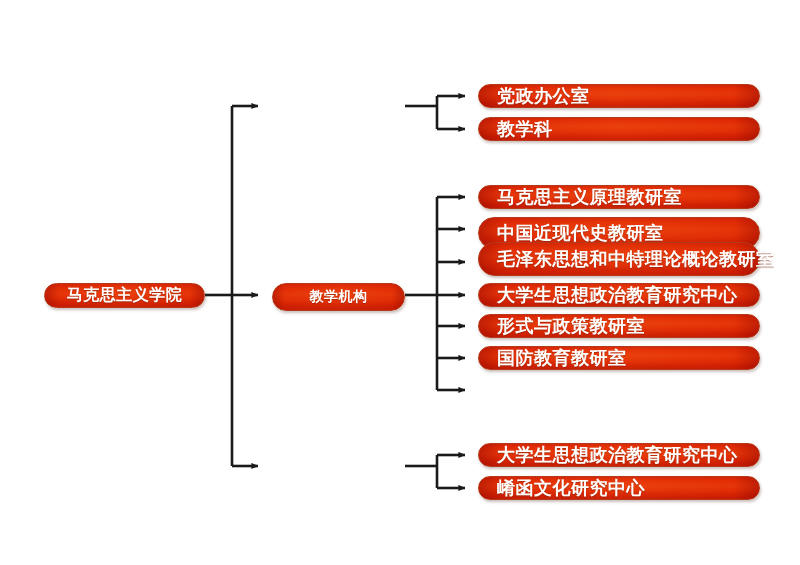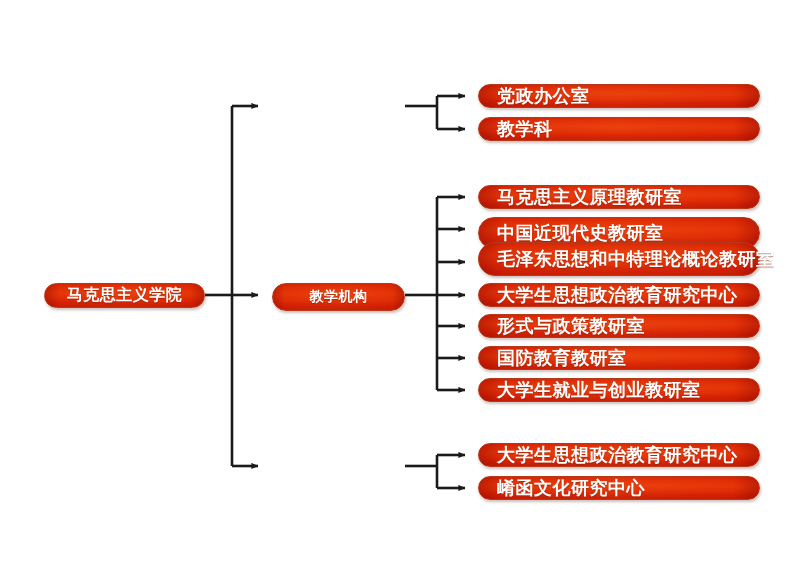--- a/index.html
+++ b/index.html
@@ -138,19 +138,18 @@
   <div class="node node-leaf" style="left:478px; top:217px; width:282px; height:32px;">中国近现代史教研室</div>
 
   <div class="node node-leaf" style="left:478px; top:242px; width:282px; height:34px;">毛泽东思想和中特理论概论教研室</div>
 
   <div class="node node-leaf" style="left:478px; top:283px; width:282px; height:24px;">大学生思想政治教育研究中心</div>
 
   <div class="node node-leaf" style="left:478px; top:346px; width:282px; height:24px;">国防教育教研室</div>
 
   <div class="node node-leaf" style="left:478px; top:314px; width:282px; height:24px;">形式与政策教研室</div>
 
-  <div class="node node-leaf" style="left:478px; top:378px; width:282px; height:24px;">大学生就业与创业教研室</div>
 
   <div class="node node-leaf" style="left:478px; top:443px; width:282px; height:24px;">大学生思想政治教育研究中心</div>
 
   <div class="node node-leaf" style="left:478px; top:476px; width:282px; height:24px;">崤函文化研究中心</div>
 
 </div>
 
 </body></html>

